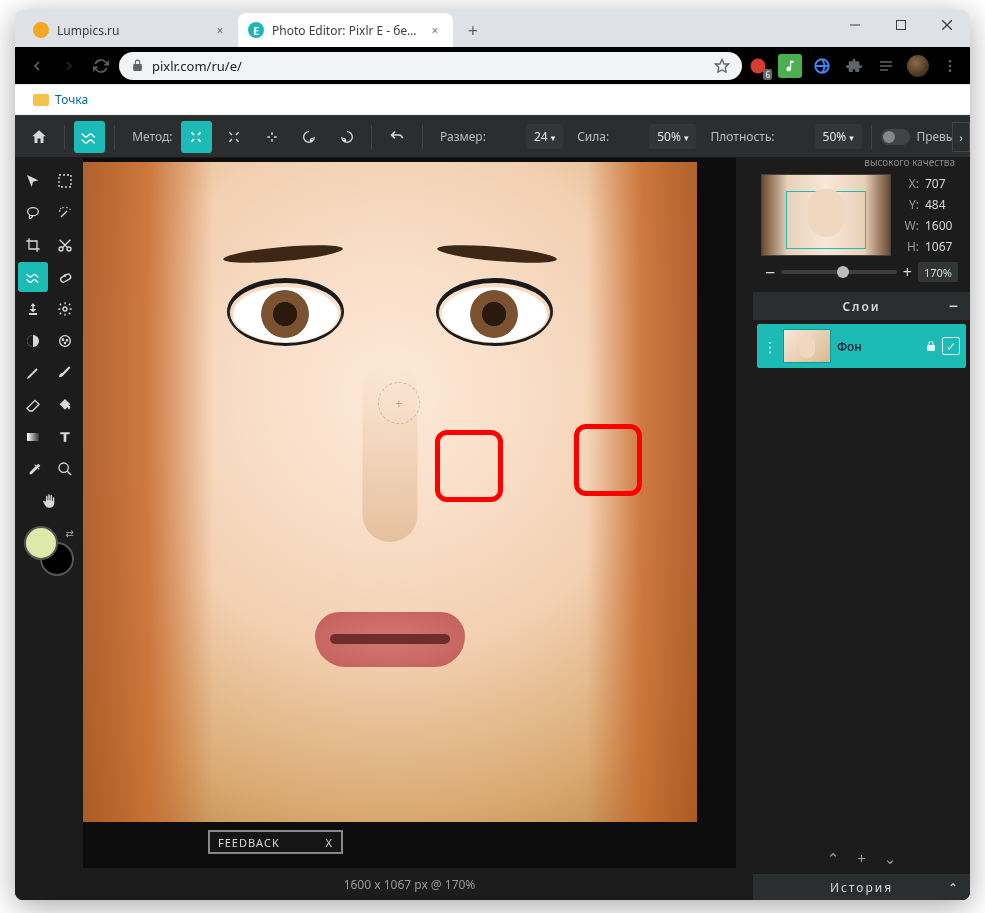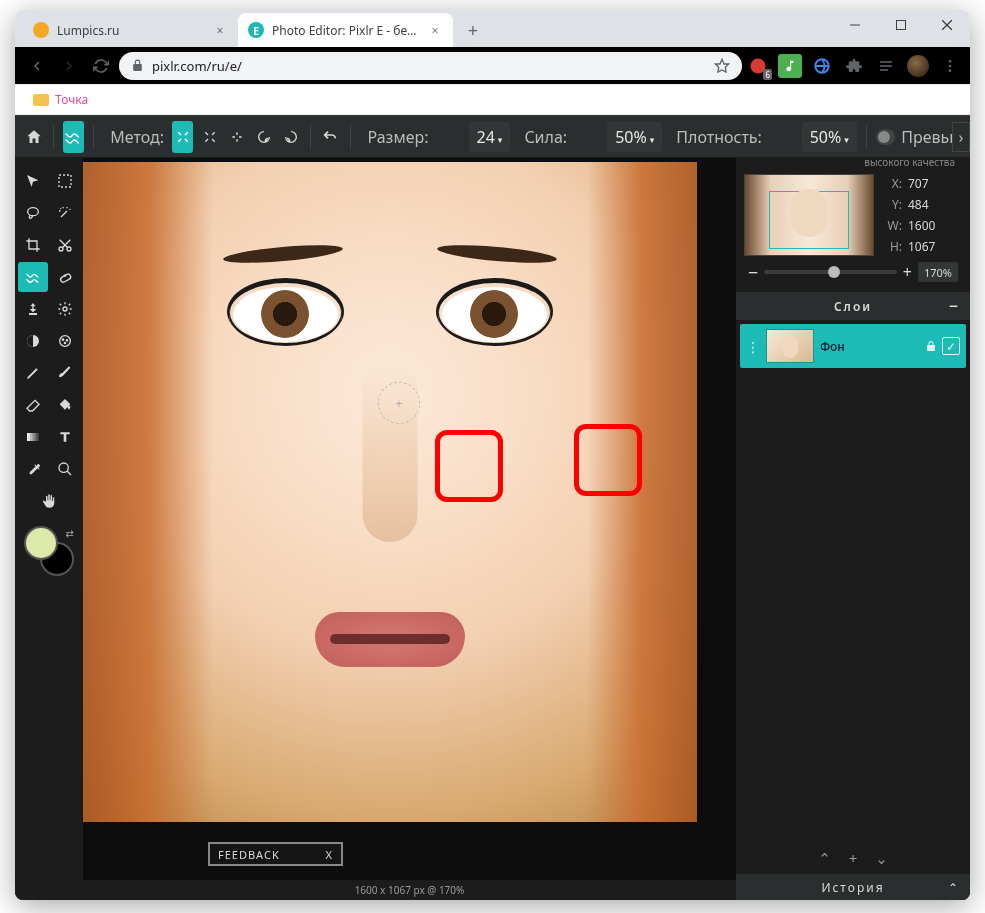--- a/index.html
+++ b/index.html
@@ -16,26 +16,26 @@
 .new-tab { width:28px; height:28px; display:flex; align-items:center; justify-content:center; margin:3px 0 0 6px; color:#5f6368; font-size:18px; cursor:pointer; }
 .win-controls { position:absolute; right:0; top:0; display:flex; }
 .win-btn { width:46px; height:30px; display:flex; align-items:center; justify-content:center; color:#3c4043; cursor:pointer; }
 .addrbar { height:38px; background:#000000; display:flex; align-items:center; padding:0 8px; border-bottom:1px solid #e8eaed; gap:4px; }
 .nav-btn { width:28px; height:28px; display:flex; align-items:center; justify-content:center; color:#5f6368; cursor:pointer; border-radius:50%; }
 .nav-btn.disabled { opacity:0.4; cursor:default; }
 .url-bar { flex:1; height:28px; background:#f1f3f4; border-radius:14px; display:flex; align-items:center; padding:0 12px; font-size:13px; color:#5f6368; gap:8px; }
 .url-bar .text { color:#202124; }
 .ext-icons { display:flex; gap:8px; align-items:center; }
 .ext-icon { width:24px; height:24px; display:flex; align-items:center; justify-content:center; cursor:pointer; border-radius:4px; }
-.bookbar { height:30px; background:#fff; display:flex; align-items:center; padding:0 12px; border-bottom:1px solid #e8eaed; font-size:12px; color:#ec4899; gap:6px; }
+.bookbar { height:30px; background:#fff; display:flex; align-items:center; padding:0 12px; border-bottom:1px solid #e8eaed; font-size:12px; color:#0369a1; gap:6px; }
 .bookmark-item { display:flex; align-items:center; gap:6px; cursor:pointer; padding:3px 6px; }
 .pixlr { flex:1; background:#0d0d0d; display:flex; flex-direction:column; position:relative; overflow:hidden; }
 .pixlr-menu { height:32px; background:#1c1c1c; display:flex; align-items:center; padding:0 8px; gap:18px; font-size:13px; color:#d8d8d8; }
 .pixlr-menu>div { cursor:pointer; }
-.pixlr-tbar { height:43px; background:#2a2e2e; display:flex; align-items:center; padding:0 8px; gap:6px; font-size:16px; color:#bcbcbc; border-top:1px solid #3a3e3e; border-bottom:1px solid #1a1a1a; }
+.pixlr-tbar { height:43px; background:#2a2e2e; display:flex; align-items:center; padding:0 8px; gap:6px; font-size:12px; color:#bcbcbc; border-top:1px solid #3a3e3e; border-bottom:1px solid #1a1a1a; }
 .tb-ico { width:32px; height:32px; display:flex; align-items:center; justify-content:center; cursor:pointer; border-radius:3px; color:#d8d8d8; }
 .tb-ico.accent { background:#1dbbb6; color:#fff; }
 .tb-label { margin:0 2px 0 8px; }
 .tb-val { background:#333636; padding:4px 8px; border-radius:3px; color:#e8e8e8; cursor:pointer;margin-left:32px; }
 .tb-val::after { content:"▾"; margin-left:3px; font-size:9px; }
 .tb-sep { width:1px; height:24px; background:#404444; margin:0 3px; }
 .toggle { width:30px; height:16px; background:#404444; border-radius:8px; position:relative; cursor:pointer; }
 .toggle::after { content:""; position:absolute; width:12px; height:12px; background:#888; border-radius:50%; top:2px; left:2px; }
 .pixlr-body { flex:1; display:flex; overflow:hidden; }
 .toolbox { width:68px; background:#1c1c1c; display:flex; flex-direction:column; padding:8px 0; align-items:center; gap:2px; }
@@ -60,22 +60,22 @@
 .eye.l { left:150px; }
 .eye.r { right:150px; }
 .eye::before { content:""; position:absolute; width:48px; height:48px; background:radial-gradient(circle,#2a1a0d 35%,#7a5230 36%,#7a5230 70%,#fff 72%); border-radius:50%; top:3px; left:28px; }
 .eye::after { content:""; position:absolute; inset:-4px; border-radius:50%; box-shadow:0 -3px 0 2px #1a1a1a, inset 0 -2px 0 1px #1a1a1a; pointer-events:none;}
 .nose { position:absolute; left:50%; top:200px; transform:translateX(-50%); width:55px; height:180px; background:linear-gradient(180deg,transparent,#e8c4a3 60%,#d9ae86); border-radius:30px; opacity:0.6; }
 .lips { position:absolute; left:50%; top:450px; transform:translateX(-50%); width:150px; height:55px; background:radial-gradient(ellipse,#d47874,#c25e5a); border-radius:40px 40px 50px 50px; }
 .lips::before { content:""; position:absolute; top:22px; left:10%; right:10%; height:10px; background:#6e2f2c; border-radius:5px; }
 .red-box { position:absolute; width:68px; height:72px; border:5px solid #f00; border-radius:12px; }
 .cursor-circ { position:absolute; left:295px; top:220px; width:42px; height:42px; border:1px dashed #bbb; border-radius:50%; display:flex; align-items:center; justify-content:center; color:#aaa; font-size:12px; }
 .feedback { position:absolute; left:125px; bottom:10px; width:135px; height:24px; border:2px solid #888; display:flex; align-items:center; justify-content:space-between; padding:0 8px; font-size:11px; color:#d8d8d8; letter-spacing:1px; background:rgba(30,30,30,0.5);}
-.status { height:20px; background:#1c1c1c; font-size:10px; color:#9a9a9a; display:flex; align-items:center; justify-content:center; }
-.right-panels { width:234px; background:#1c1c1c; display:flex; flex-direction:column; color:#d8d8d8; font-size:12px; }
+.status { height:32px; background:#1c1c1c; font-size:12px; color:#9a9a9a; display:flex; align-items:center; justify-content:center; }
+.right-panels { width:234px; background:#1c1c1c; display:flex; flex-direction:column; color:#d8d8d8; font-size:12px;padding-left:17px; }
 .banner-txt { height:8px; font-size:10px; color:#888; text-align:right; padding-right:15px; overflow:visible; line-height:8px;}
 .panel-hdr { height:28px; background:#2a2e2e; display:flex; align-items:center; justify-content:center; font-weight:600; letter-spacing:2px; position:relative; }
 .panel-hdr .collapse { position:absolute; right:10px; font-size:16px; cursor:pointer; }
 .nav-panel { padding:8px; }
 .nav-inner { display:flex; gap:8px; }
 .nav-thumb { width:130px; height:82px; background:linear-gradient(90deg,#6b4a2f,#e8d0b8 20%,#f8e8d8 50%,#e8d0b8 80%,#6b4a2f); position:relative; border:1px solid #444; }
 .nav-thumb::before { content:""; position:absolute; left:24px; top:16px; right:24px; bottom:6px; border:1px solid #1dbbb6; }
 .nav-face { position:absolute; left:50%; top:14px; transform:translateX(-50%); width:36px; height:48px; background:#f0d8c0; border-radius:18px 18px 20px 20px; }
 .nav-coords { flex:1; display:grid; grid-template-columns:20px 1fr; gap:3px 6px; font-size:12px; align-items:center; }
 .nav-coords .lbl { color:#9a9a9a; text-align:right; }

